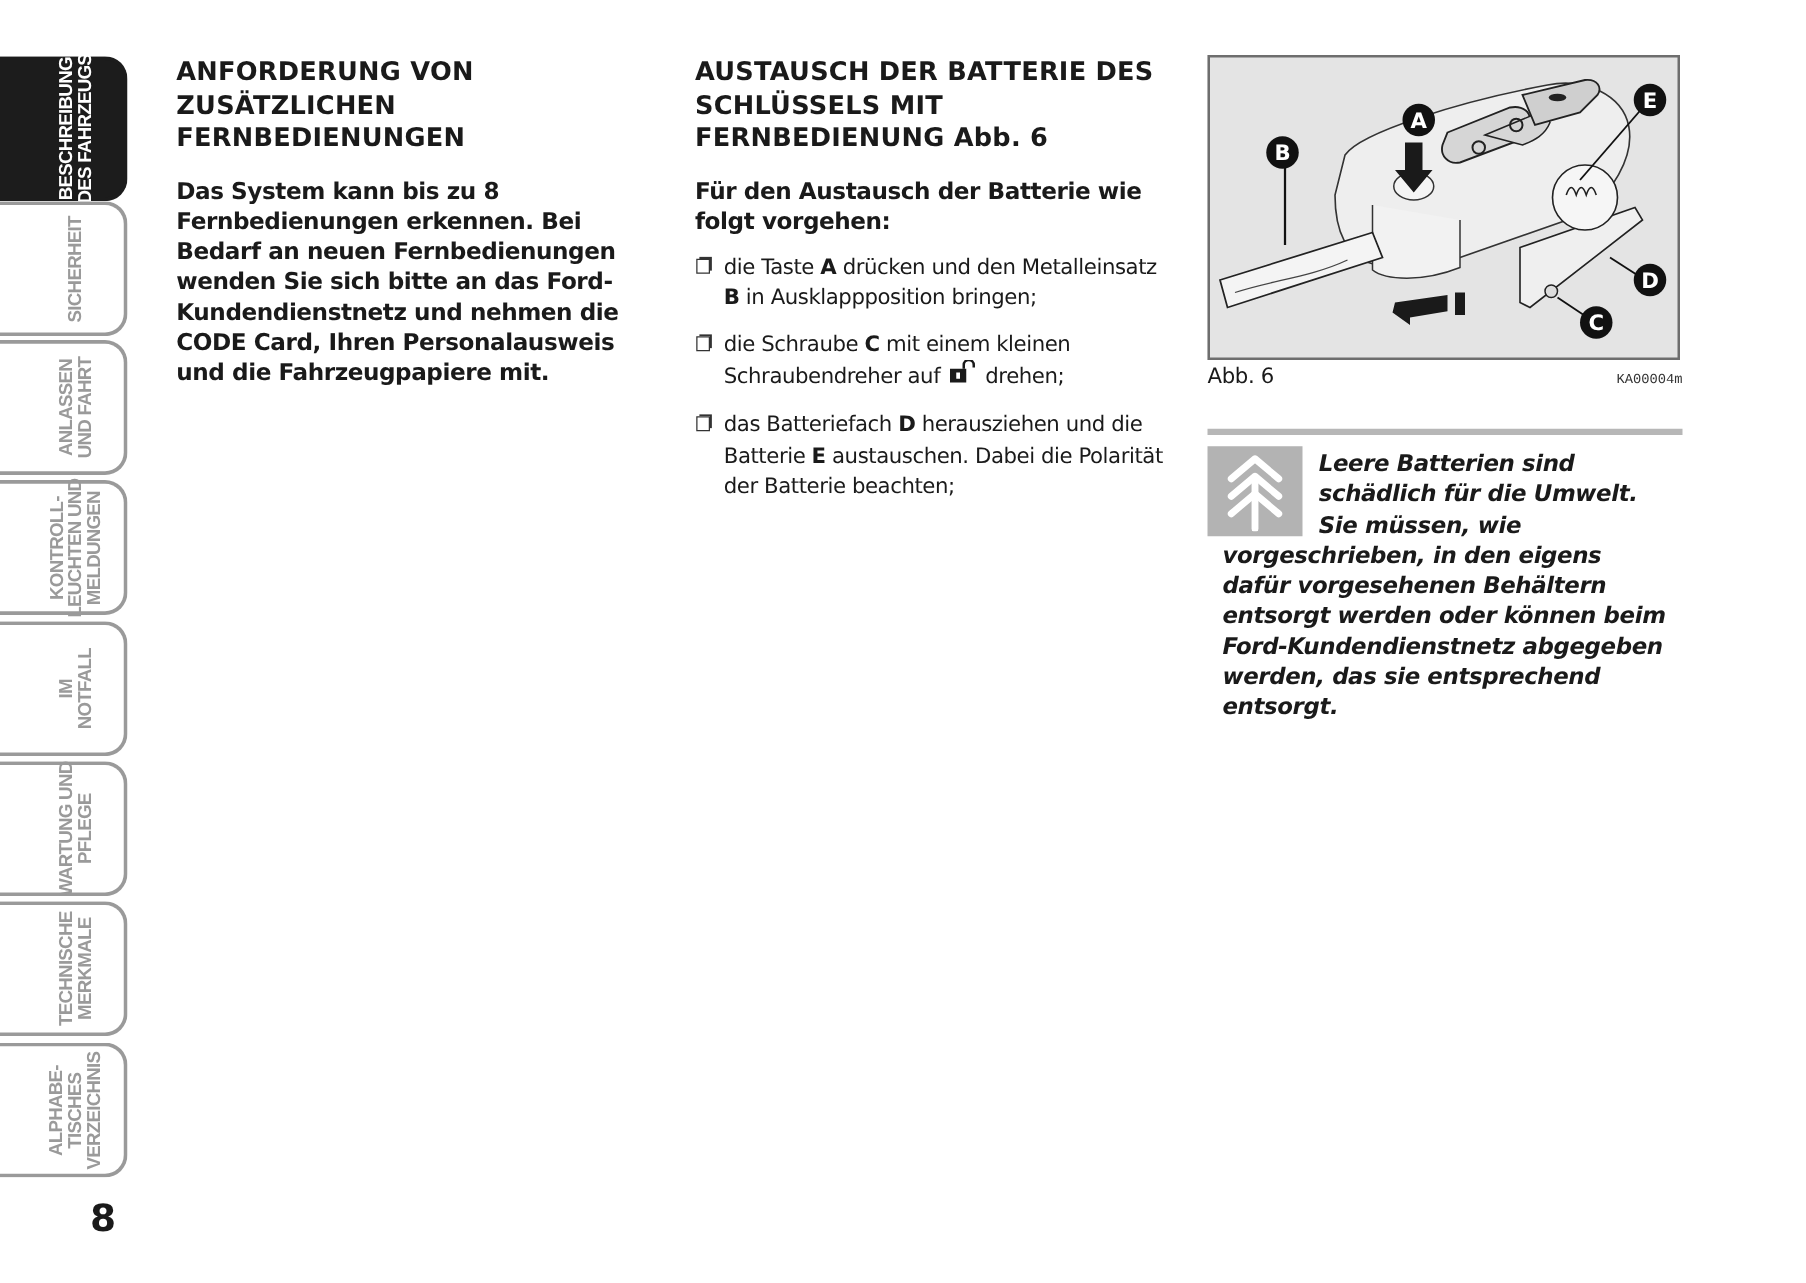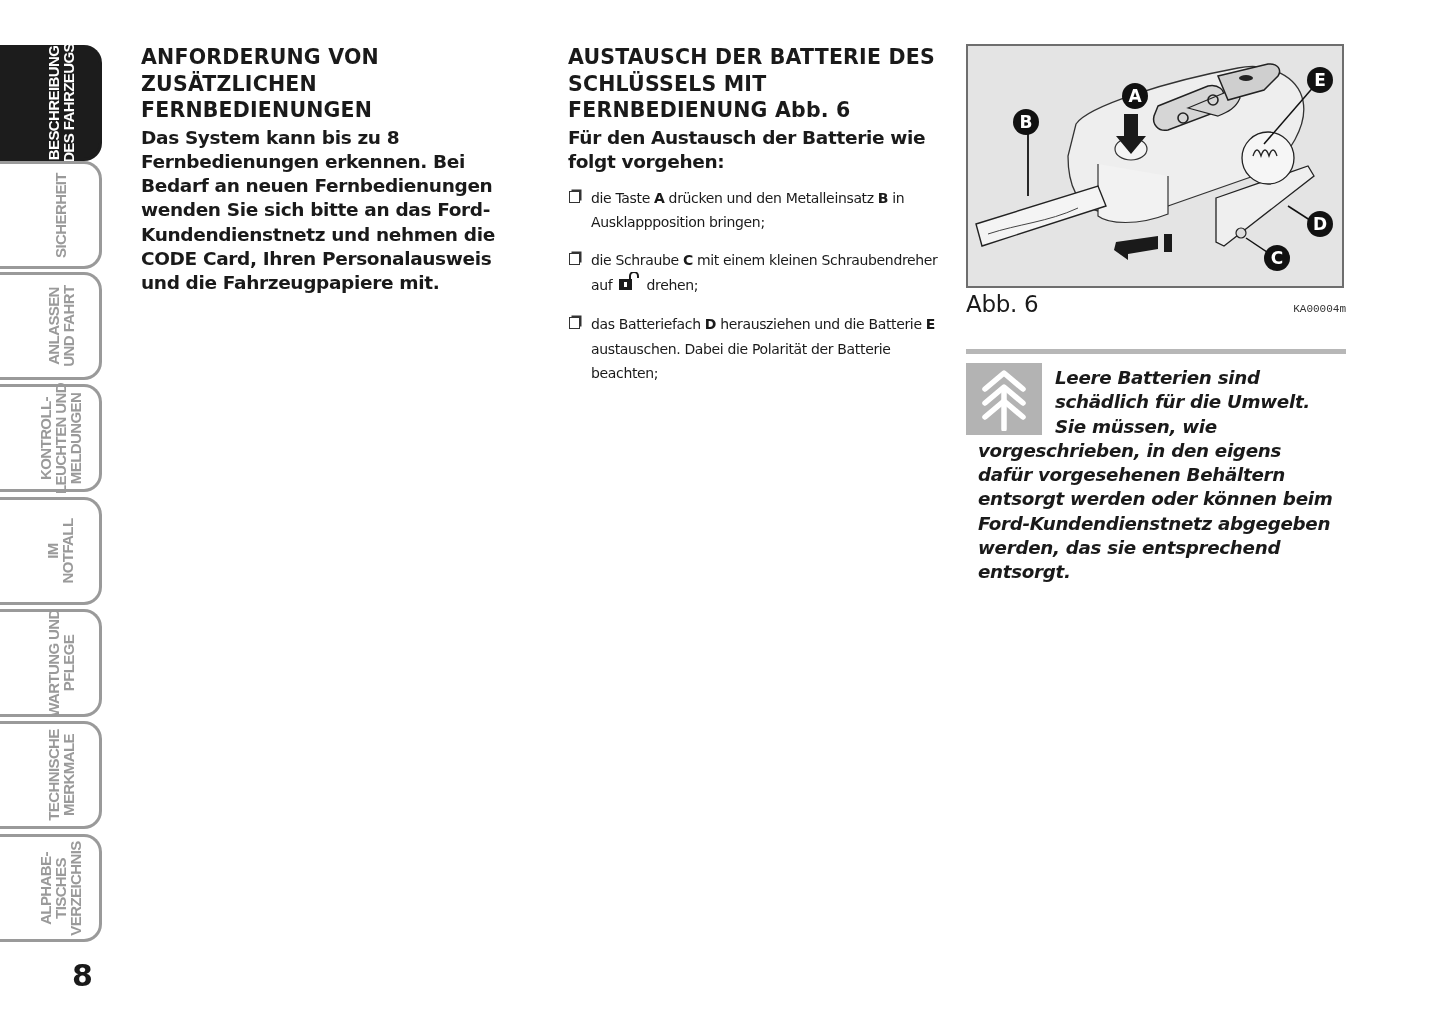--- a/index.html
+++ b/index.html
@@ -23,48 +23,48 @@
     transform-origin: center; margin-left: 42px;
   }
   .tab.active .tab-label { color: #ffffff; }
   .page-num {
     position: absolute; left: 72px; top: 958px; font-size: 30px; font-weight: bold;
     font-family: "DejaVu Sans", sans-serif; color: #1a1a1a;
   }
   
   .col { position: absolute; top: 44px; }
   .col1 { left: 141px; width: 390px; }
-  .col2 { left: 568px; width: 385px; }
+  .col2 { left: 556px; width: 385px; }
   .col3 { left: 966px; width: 380px; }
   h2 {
-    margin: 0 0 2px 0; font-size: 20.5px; line-height: 26.5px; font-weight: bold;
+    margin: 0 0 18px 0; font-size: 20.5px; line-height: 26.5px; font-weight: bold;
     font-family: "DejaVu Sans", sans-serif; color: #1a1a1a; letter-spacing: 0.2px;
   }
   p.body {
     margin: 0; font-size: 18.5px; line-height: 24.3px; font-family: "DejaVu Sans", sans-serif;
     font-weight: bold; letter-spacing: -0.35px; color: #1a1a1a;
   }
   .bullets { list-style: none; margin: 12px 0 0 0; padding: 0; }
   .bullets li {
     position: relative; padding-left: 23px; margin-bottom: 13px;
-    font-size: 14px; line-height: 24.3px; letter-spacing: -0.35px;
+    font-size: 17px; line-height: 24.3px; letter-spacing: -0.35px;
   }
   .bullets li .box {
     position: absolute; left: 1px; top: 5px; width: 11px; height: 12px;
     border: 1.5px solid #333; box-sizing: border-box; box-shadow: 2px -2px 0 -0.5px #333;
   }
   b.k { font-weight: bold; }
   .lock-icon { display: inline-block; vertical-align: -2px; margin: 0 2px; }
   
   .figure {
     width: 378px; height: 244px; border: 2px solid #6e6e6e; background: #e4e4e4;
     box-sizing: border-box; position: relative; overflow: hidden;
   }
   .fig-caption { display: flex; justify-content: space-between; align-items: baseline; margin-top: 3px; }
-  .fig-caption .abb { font-size: 23px; letter-spacing: -0.3px; }
+  .fig-caption .abb { font-size: 17px; letter-spacing: -0.3px; }
   .fig-caption .code { font-size: 11px; font-family: Liberation Mono, monospace; color: #333; }
   
   .note { margin-top: 32px; position: relative; }
   .note .rule { height: 5px; background: #b7b7b7; margin-bottom: 9px; }
   .note .tree {
     float: left; width: 76px; height: 72px; background: #b3b3b3; margin: 0 13px 0 0;
     display: flex; align-items: center; justify-content: center;
   }
   .note p {
     margin: 12px; font-style: italic; font-weight: bold; font-size: 18.3px; line-height: 24.3px;

